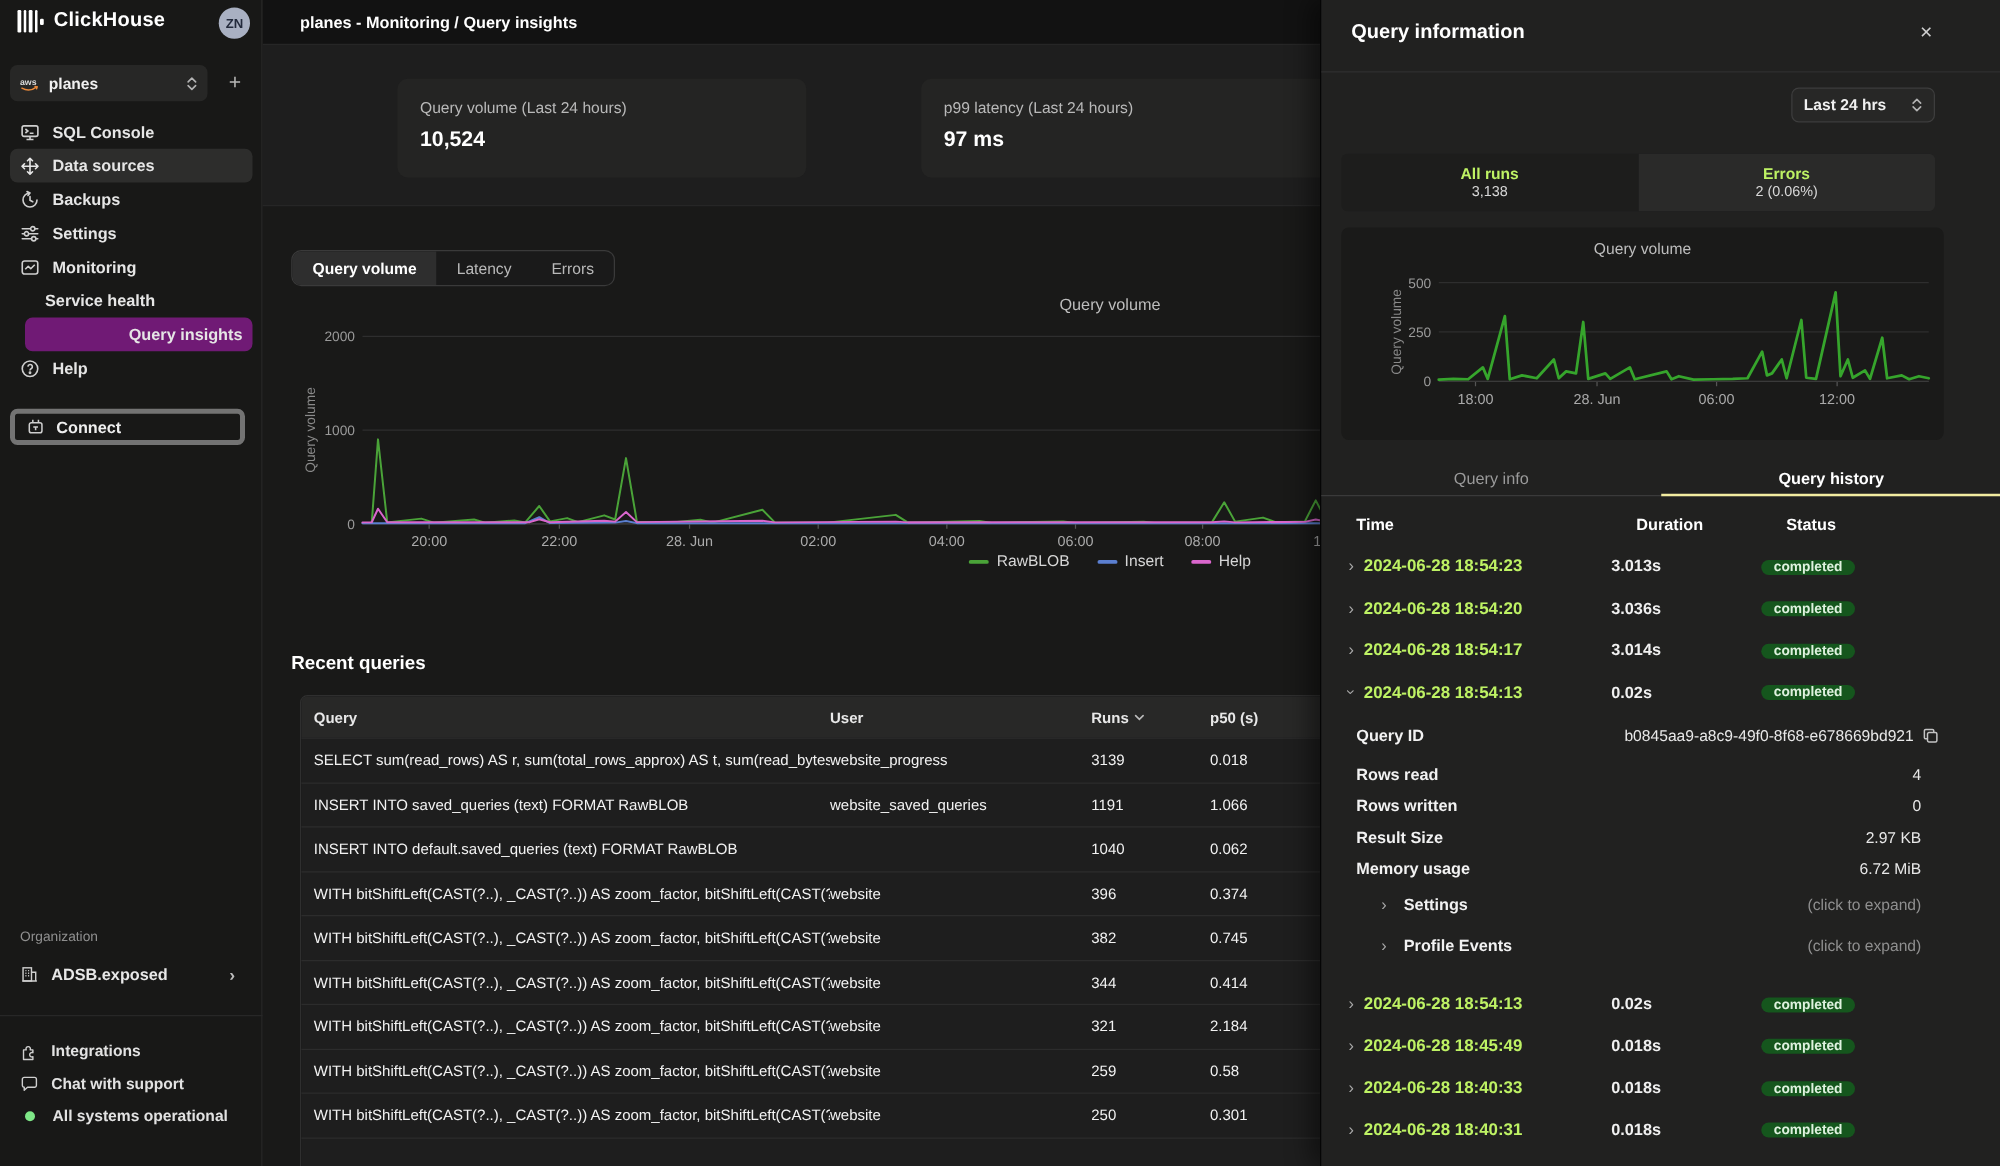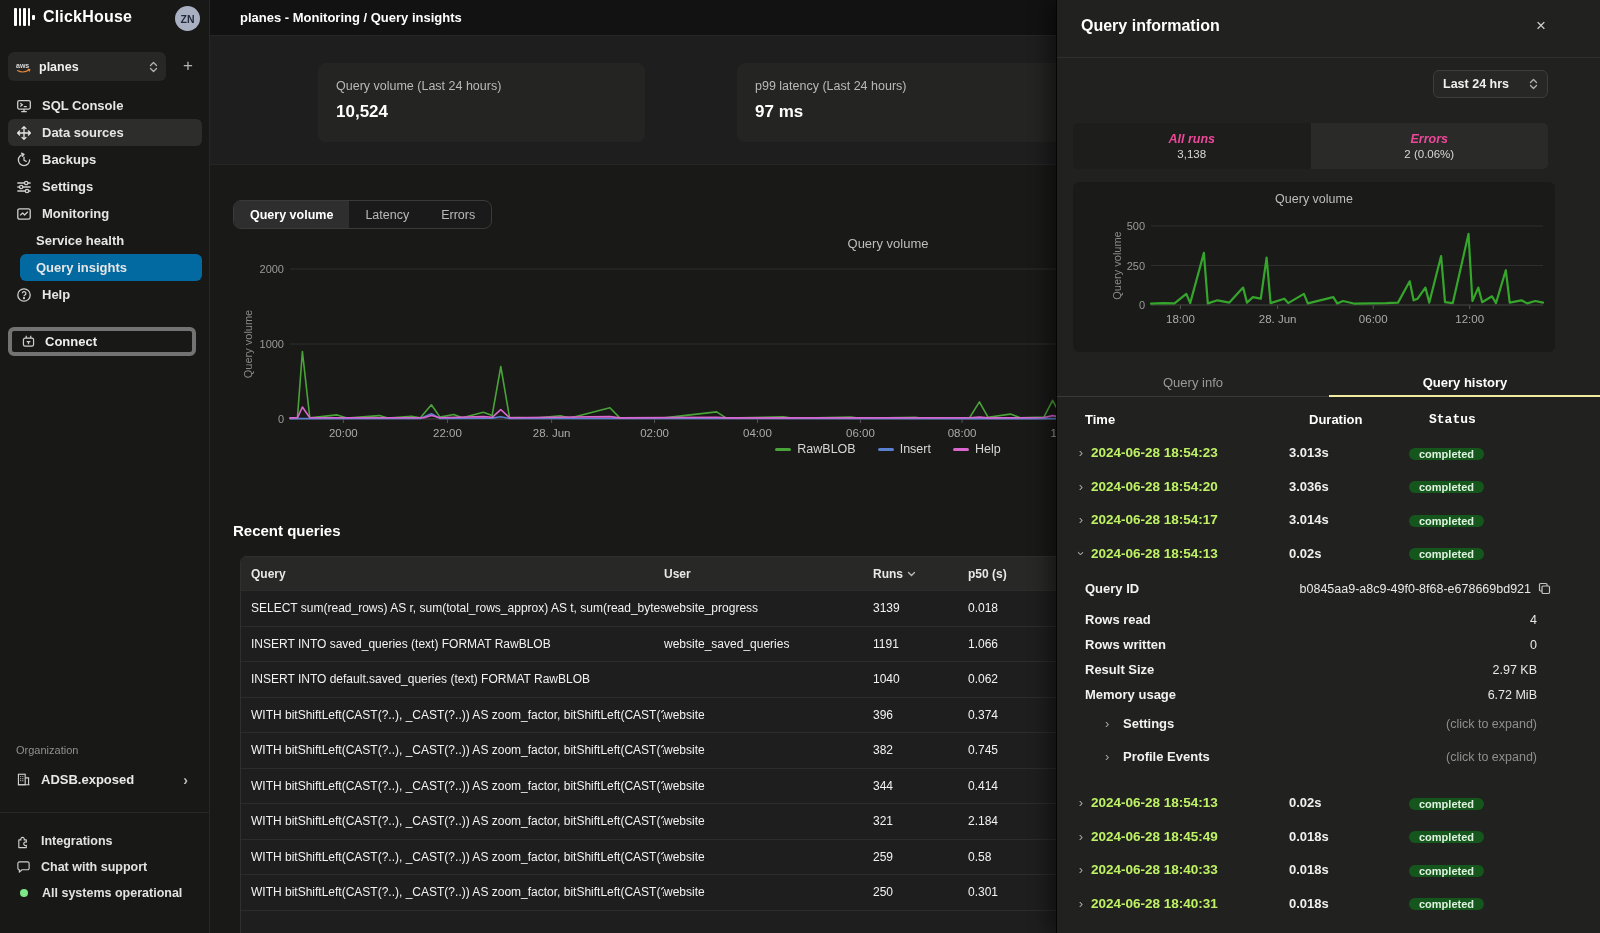--- a/index.html
+++ b/index.html
@@ -22,21 +22,21 @@
     border-radius:6px; display:flex; align-items:center; padding:0 8px; gap:8px; cursor:pointer; }
   .org-select .val { flex:1; font-size:12.5px; font-weight:bold; color:#f0f0f0; }
   .add-btn { position:absolute; left:176px; top:54px; width:24px; height:24px; color:#b5b5b5;
     font-size:17px; display:flex; align-items:center; justify-content:center; cursor:pointer; }
   .nav { position:absolute; left:0; top:92px; width:210px; }
   .nav-item { height:27px; margin:0 8px; padding:0 8px; border-radius:6px; display:flex;
     align-items:center; gap:10px; font-size:13px; font-weight:bold; color:#e6e6e6; cursor:pointer; }
   .nav-item .ic { width:16px; height:16px; display:flex; align-items:center; justify-content:center; }
   .nav-item.active { background:#2d2d2c; }
   .nav-item.sub { margin-left:20px; padding-left:16px; }
-  .nav-item.sub.active { background:#0369a1; }
+  .nav-item.sub.active { background:#701a75;justify-content:flex-end; }
   .connect-btn { position:absolute; left:8px; top:327px; width:188px; height:29px;
     border:4px solid #737373; border-radius:6px; display:flex; align-items:center; gap:9px;
     padding:0 9px; font-size:13px; font-weight:bold; color:#eee; cursor:pointer; }
   .org-label { position:absolute; left:16px; top:744px; font-size:11px; color:#8f8f8f; }
   .org-row { position:absolute; left:8px; top:766px; width:188px; height:27px; display:flex;
     align-items:center; gap:10px; padding:0 8px; font-size:13px; font-weight:bold; cursor:pointer; }
   .org-row .chev { margin-left:auto; color:#bbb; font-size:14px; }
   .side-divider { position:absolute; left:0; top:812px; width:210px; border-top:1px solid #272727; }
   .foot-item { position:absolute; left:8px; width:194px; height:26px; display:flex; align-items:center;
     gap:10px; padding:0 8px; font-size:12.5px; font-weight:bold; color:#e2e2e2; cursor:pointer; }
@@ -86,37 +86,37 @@
     font-size:17px; display:flex; align-items:center; justify-content:center; cursor:pointer; }
   .panel-divider { position:absolute; left:0; top:57px; width:544px; border-top:1px solid #2f2f2f; }
   .range-select { position:absolute; left:376px; top:70px; width:115px; height:28px; background:#272726;
     border:1px solid #3d3d3d; border-radius:6px; display:flex; align-items:center; padding:0 9px;
     font-size:12.5px; font-weight:bold; color:#f0f0f0; cursor:pointer; }
   .range-select .val { flex:1; }
   .segctl { position:absolute; left:16px; top:123px; width:475px; height:46px; border-radius:5px;
     overflow:hidden; display:flex; }
   .segctl .half { flex:1; display:flex; flex-direction:column; align-items:center; justify-content:center;
     gap:2px; cursor:pointer; }
-  .segctl .half .l { font-size:12.5px; font-weight:bold; color:#ec4899;font-style:italic; }
+  .segctl .half .l { font-size:12.5px; font-weight:bold; color:#bef264; }
   .segctl .half .v { font-size:11.5px; color:#d8d8d8; }
   .segctl .half.sel { background:#1d1d1c; }
   .segctl .half.uns { background:#2a2a29; }
   .mini-card { position:absolute; left:16px; top:182px; width:482px; height:170px; background:#1a1a19;
     border-radius:6px; }
   .mini-title { text-align:center; font-size:12.5px; color:#bdbdbd; padding-top:10px; }
   .ptabs { position:absolute; left:0; top:368px; width:544px; height:29px; display:flex;
     border-bottom:1px solid #3a3a3a; }
   .ptab { flex:1; display:flex; align-items:center; justify-content:center; font-size:13px;
     color:#9a9a9a; cursor:pointer; position:relative; }
   .ptab.active { color:#fff; font-weight:bold; }
   .ptab.active::after { content:""; position:absolute; left:0; right:0; bottom:-1px; height:2px;
     background:#f2eca0; }
   .hist-head { position:absolute; left:0; top:412px; width:544px; display:flex; padding-left:28px;
     font-size:13px; font-weight:bold; color:#fff; }
-  .h-time { width:224px; } .h-dur { width:120px; } .h-status { flex:1;font-family:Liberation Mono, monospace; }
+  .h-time { width:224px; } .h-dur { width:120px; } .h-status { flex:1; }
   .hist-rows-top { position:absolute; left:0; top:436px; width:544px; }
   .hist-rows-bottom { position:absolute; left:0; top:786px; width:544px; }
   .hist-row { display:flex; align-items:center; height:33.5px; cursor:pointer; }
   .hist-row .chev { width:20px; margin-left:14px; color:#a8a8a8; font-size:13px; text-align:center; }
   .hist-row .chev.open { transform:rotate(90deg); }
   .hist-row .t { width:198px; font-size:13.5px; font-weight:bold; color:#bef264; }
   .hist-row .d { width:120px; font-size:13px; font-weight:bold; color:#f0f0f0; }
   .badge { display:inline-block; padding:0 10px; border-radius:10px; font-size:11px; font-weight:bold; }
   .detail { position:absolute; left:28px; top:574px; width:466px; }
   .d-row { display:flex; align-items:center; height:25px; font-size:12.5px; }

